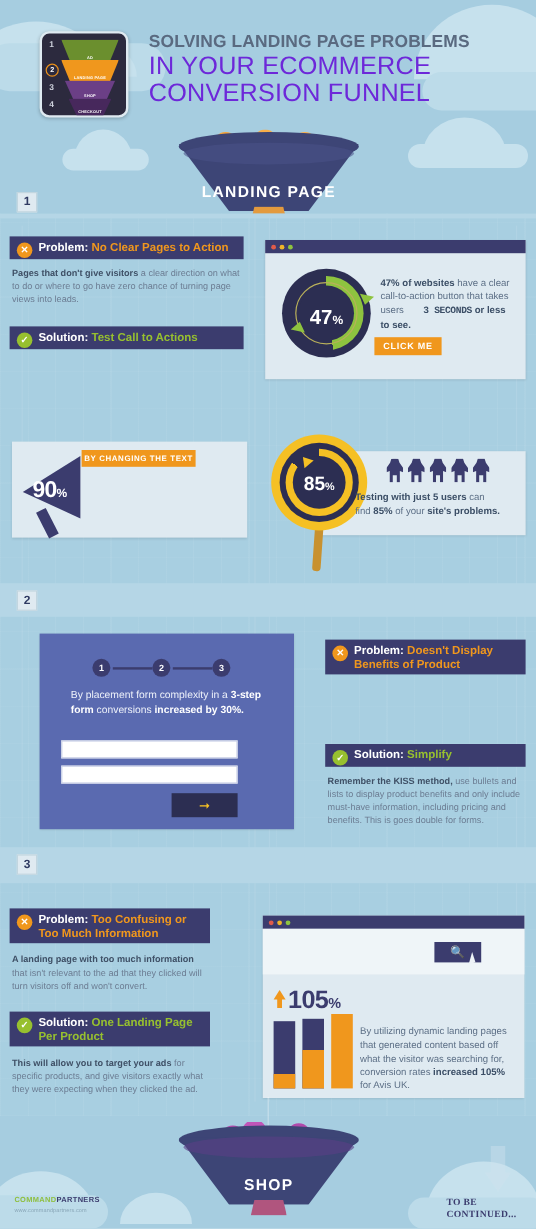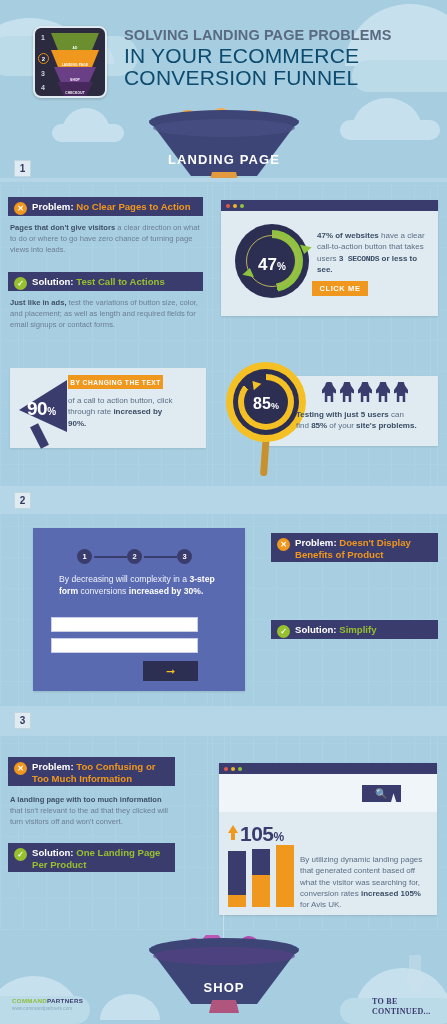--- a/index.html
+++ b/index.html
@@ -72,21 +72,21 @@
     background: #2c2a3e; border: 1.5px solid #e88f1a; color:#fff;
     display:flex; align-items:center; justify-content:center; font-size:6px;
   }
 
   .title-block { position: absolute; left: 124px; top: 28px; width: 312px; }
   .title-1 {
     font-size: 14.5px; font-weight: bold; color: #5a6a80;
     letter-spacing: .1px; line-height: 1.1;
   }
   .title-2 {
-    font-size: 21px; color: #0c4a6e; line-height: 1.02;
+    font-size: 21px; color: #6d28d9; line-height: 1.02;
     letter-spacing: .2px; margin-top: 1px;
   }
 
   
   .bowl-wrap { position: absolute; }
   .bowl-band {
     position: absolute; left: 14px; top: 40px;
     width: 122px; height: 27px;
     color: #fff; font-weight: bold; font-size: 13px;
     letter-spacing: 1.1px; text-align: center;
@@ -324,23 +324,20 @@
     <b>Pages that don't give visitors</b><span> a clear direction on what to do or where to go have zero chance of turning page views into leads.</span>
   </div>
 
   <div class="ps-head" style="left:8px;top:272px;width:195px;height:19px;">
     <span class="ps-icon sol">✓</span>
     <span class="ps-title">
       <span>Solution:</span>
       <span class="accent sol">Test Call to Actions</span>
     </span>
   </div>
-  <div class="ps-body" style="left:10px;top:297px;width:193px;">
-    <b>Just like in ads,</b><span> test the variations of button size, color, and placement; as well as length and required fields for email signups or contact forms.</span>
-  </div>
 
   <div class="browser" style="left:221px;top:200px;width:217px;height:116px;">
     <div class="browser-bar">
       <span class="dot r"></span>
       <span class="dot y"></span>
       <span class="dot g"></span>
     </div>
   </div>
 
   <div class="donut" style="left:235px;top:224px;width:74px;height:74px;background:#2c2e52;"></div>
@@ -349,36 +346,33 @@
   <div class="donut" style="left:246px;top:235px;width:52px;height:52px;border:1.5px solid #b9b05a;background:transparent;"></div>
   <div class="donut-hole" style="left:249px;top:238px;width:46px;height:46px;background:#2c2e52;font-size:17px;padding-top:17px;">
     <span>47</span>
       <span style="font-size:10px;">%</span>
   </div>
 
   <div style="position:absolute;left:299px;top:246px;width:0;height:0;border-left:6px solid transparent;border-right:6px solid transparent;border-top:8px solid #8ec33f;transform:rotate(12deg);"></div>
   <div style="position:absolute;left:243px;top:268px;width:0;height:0;border-left:6px solid transparent;border-right:6px solid transparent;border-bottom:8px solid #8ec33f;transform:rotate(12deg);"></div>
 
   <div class="stat-copy txt" style="left:317px;top:230px;width:110px;">
-    <b>47% of websites</b><span> have a clear call-to-action button that takes users </span><b style="font-family:'Liberation Mono',monospace;letter-spacing:-.3px;">3 SECONDS</b><b> or less to see.</b>
+    <b>47% of websites</b><span> have a clear call-to-action button that takes users </span><b style="font-family:'Liberation Mono',monospace;letter-spacing:-.3px;margin-left:14px;">3 SECONDS</b><b> or less to see.</b>
   </div>
   <div class="cta-btn" style="left:312px;top:281px;width:56px;height:15px;">CLICK ME</div>
 
   <div class="card-light" style="left:10px;top:368px;width:196px;height:80px;"></div>
   <div style="position:absolute;left:19px;top:374px;width:74px;height:70px;">
     <div style="position:absolute;left:0;top:6px;width:0;height:0;border-top:30px solid transparent;border-bottom:22px solid transparent;border-right:48px solid #3b3c6e;"></div>
     <div style="position:absolute;left:16px;top:50px;width:9px;height:24px;background:#3b3c6e;transform:rotate(-27deg);"></div>
   </div>
   <div style="position:absolute;left:27px;top:398px;color:#fff;font-weight:bold;font-size:19px;letter-spacing:-.5px;">
     <span>90</span><span style="font-size:10px;">%</span>
   </div>
   <div class="tag-orange" style="left:68px;top:375px;width:95px;height:14px;">BY CHANGING THE TEXT</div>
-  <div class="stat-copy txt" style="left:68px;top:395px;width:112px;">
-    <span>of a call to action button, click through rate </span><b>increased by 90%.</b>
-  </div>
 
   <div class="card-light" style="left:264px;top:376px;width:174px;height:70px;"></div>
   <div style="position:absolute;left:262px;top:418px;width:7px;height:58px;background:#c8912f;border-radius:3px;transform:rotate(4deg);"></div>
   <div class="donut" style="left:226px;top:362px;width:80px;height:80px;background:#f5c024;"></div>
   <div class="donut" style="left:233px;top:369px;width:66px;height:66px;background:#2c2e52;"></div>
   <div class="donut" style="left:238px;top:374px;width:56px;height:56px;
        background:conic-gradient(#f5c024 0turn 0.85turn,#2c2e52 0.85turn 1turn);"></div>
   <div class="donut-hole" style="left:244px;top:380px;width:44px;height:44px;background:#2c2e52;padding-top:15px;font-size:16px;">
     <span>85</span>
       <span style="font-size:9px;">%</span>
@@ -400,21 +394,21 @@
   <div class="step-num" style="left:14px;top:492px;">2</div>
 
   <div class="form-card" style="left:33px;top:528px;width:212px;height:163px;">
     <div class="step-dot" style="left:44px;top:21px;">1</div>
     <div class="step-line" style="left:61px;top:28px;width:33px;"></div>
     <div class="step-dot" style="left:94px;top:21px;">2</div>
     <div class="step-line" style="left:111px;top:28px;width:33px;"></div>
     <div class="step-dot" style="left:144px;top:21px;">3</div>
 
     <div class="form-copy" style="left:26px;top:45px;width:160px;">
-      <span>By decreasing will complexity in a </span><b>3-step form</b><span> conversions </span><b>increased by 30%.</b>
+      <span>By placement form complexity in a </span><b>3-step form</b><span> conversions </span><b>increased by 30%.</b>
     </div>
 
     <div class="form-input" style="left:18px;top:89px;width:147px;height:15px;"></div>
     <div class="form-input" style="left:18px;top:110px;width:147px;height:15px;"></div>
     <div class="form-submit" style="left:110px;top:133px;width:55px;height:20px;">
       <span>➞</span>
     </div>
   </div>
 
   <div class="ps-head" style="left:271px;top:533px;width:167px;height:29px;">
@@ -425,20 +419,23 @@
     </span>
   </div>
 
   <div class="ps-head" style="left:271px;top:620px;width:167px;height:19px;">
     <span class="ps-icon sol">✓</span>
     <span class="ps-title">
       <span>Solution:</span>
       <span class="accent sol">Simplify</span>
     </span>
   </div>
+  <div class="ps-body" style="left:273px;top:645px;width:163px;">
+    <b>Remember the KISS method,</b><span> use bullets and lists to display product benefits and only include must-have information, including pricing and benefits. This is goes double for forms.</span>
+  </div>
 
   <div class="band band-a" style="top:706px;height:30px;"></div>
   <div class="step-num" style="left:14px;top:712px;">3</div>
 
   <div class="ps-head" style="left:8px;top:757px;width:167px;height:29px;">
     <span class="ps-icon prob">✕</span>
     <span class="ps-title">
       <span>Problem:</span>
       <span class="accent prob">Too Confusing or Too Much Information</span>
     </span>
@@ -446,20 +443,23 @@
   <div class="ps-body" style="left:10px;top:794px;width:165px;">
     <b>A landing page with too much information</b><span> that isn't relevant to the ad that they clicked will turn visitors off and won't convert.</span>
   </div>
 
   <div class="ps-head" style="left:8px;top:843px;width:167px;height:29px;">
     <span class="ps-icon sol">✓</span>
     <span class="ps-title">
       <span>Solution:</span>
       <span class="accent sol">One Landing Page Per Product</span>
     </span>
+  </div>
+  <div class="ps-body" style="left:10px;top:880px;width:165px;">
+    <b>This will allow you to target your ads</b><span> for specific products, and give visitors exactly what they were expecting when they clicked the ad.</span>
   </div>
 
   <div class="browser" style="left:219px;top:763px;width:218px;height:152px;">
     <div class="browser-bar">
       <span class="dot r"></span>
       <span class="dot y"></span>
       <span class="dot g"></span>
     </div>
     <div style="position:absolute;left:0;top:11px;width:218px;height:38px;background:#eff5f8;"></div>
   </div>

